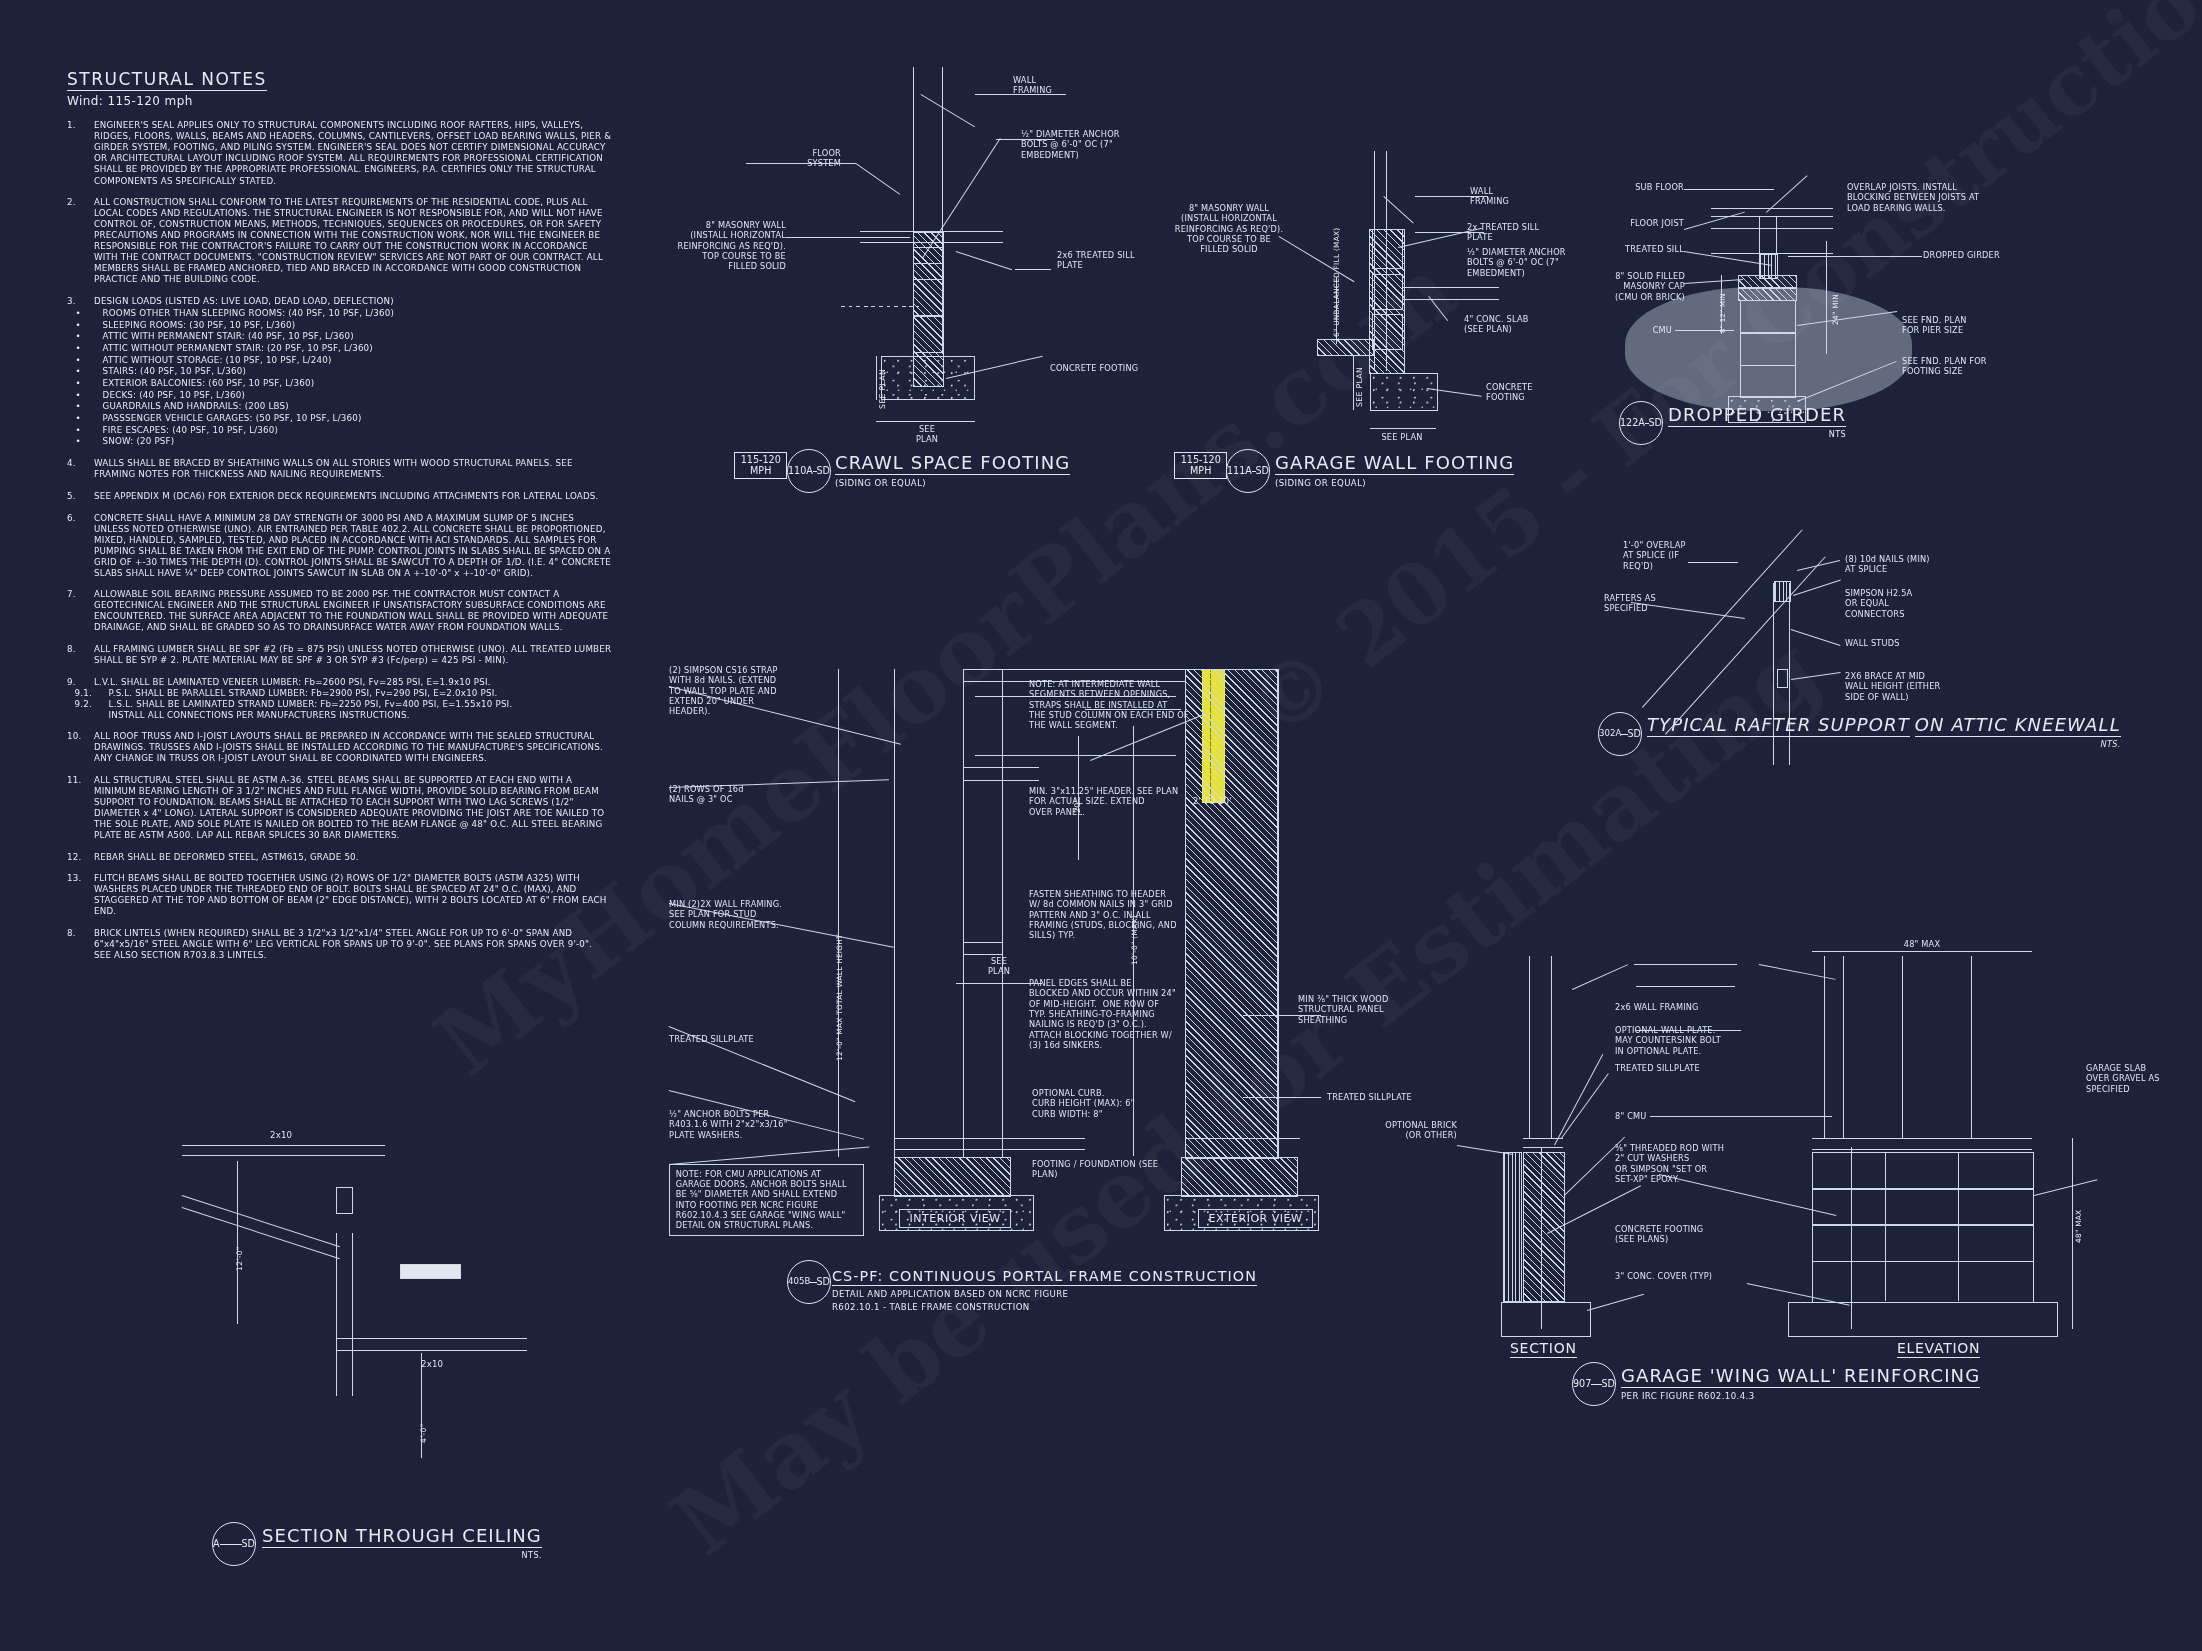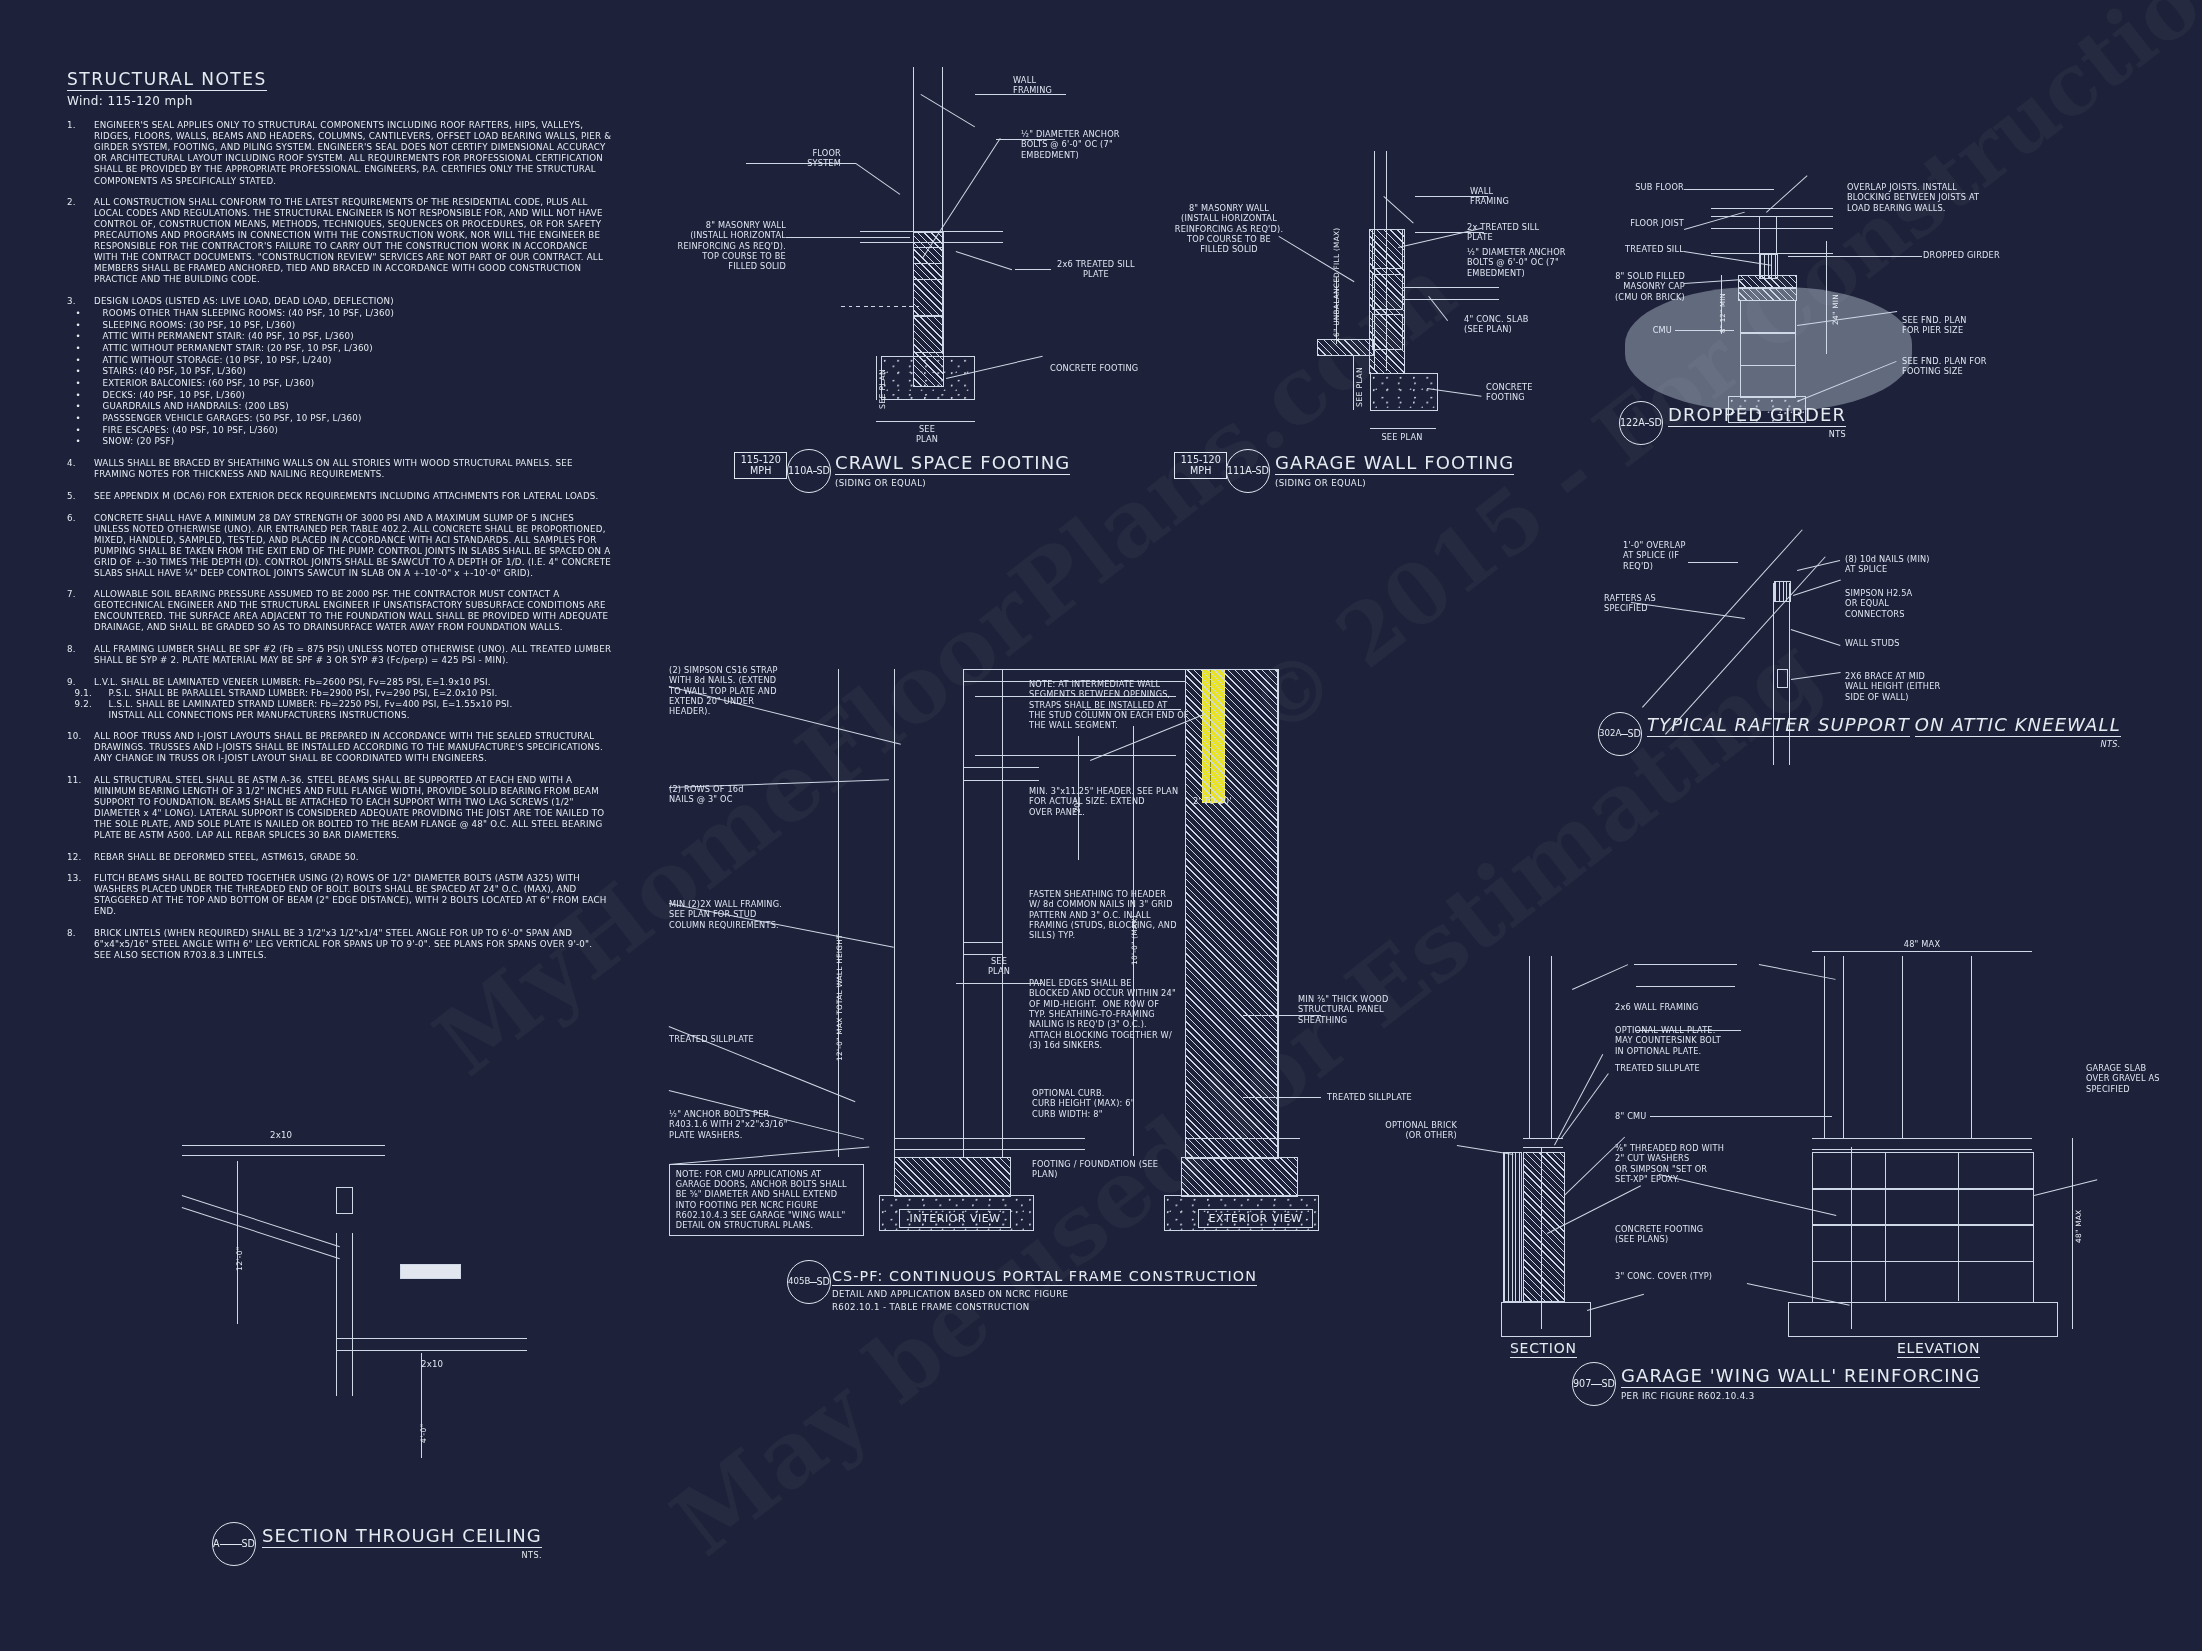--- a/index.html
+++ b/index.html
@@ -226,21 +226,21 @@
     <div class="ln" style="left:946px;top:378px;width:99px;transform:rotate(-13deg);"></div>
     <div class="ln" style="left:786px;top:237px;width:124px;"></div>
     <div class="ln" style="left:746px;top:163px;width:110px;"></div>
     <div class="ln" style="left:856px;top:163px;width:54px;transform:rotate(35deg);"></div>
 
     <div class="lbl" style="left:1013px;top:75px;">WALL
 FRAMING</div>
     <div class="lbl" style="left:1021px;top:129px;">½" DIAMETER ANCHOR
 BOLTS @ 6'-0" OC (7"
 EMBEDMENT)</div>
-    <div class="lbl" style="left:1057px;top:259px;text-align:center;">2x6 TREATED SILL
+    <div class="lbl" style="left:1057px;top:250px;">2x6 TREATED SILL
 PLATE</div>
     <div class="lbl" style="left:1050px;top:363px;">CONCRETE FOOTING</div>
     <div class="lbl r" style="left:726px;top:148px;width:115px;">FLOOR
 SYSTEM</div>
     <div class="lbl r" style="left:660px;top:220px;width:126px;">8" MASONRY WALL
 (INSTALL HORIZONTAL
 REINFORCING AS REQ'D).
 TOP COURSE TO BE
 FILLED SOLID</div>
     <div class="vtext" style="left:878px;top:409px;">SEE

